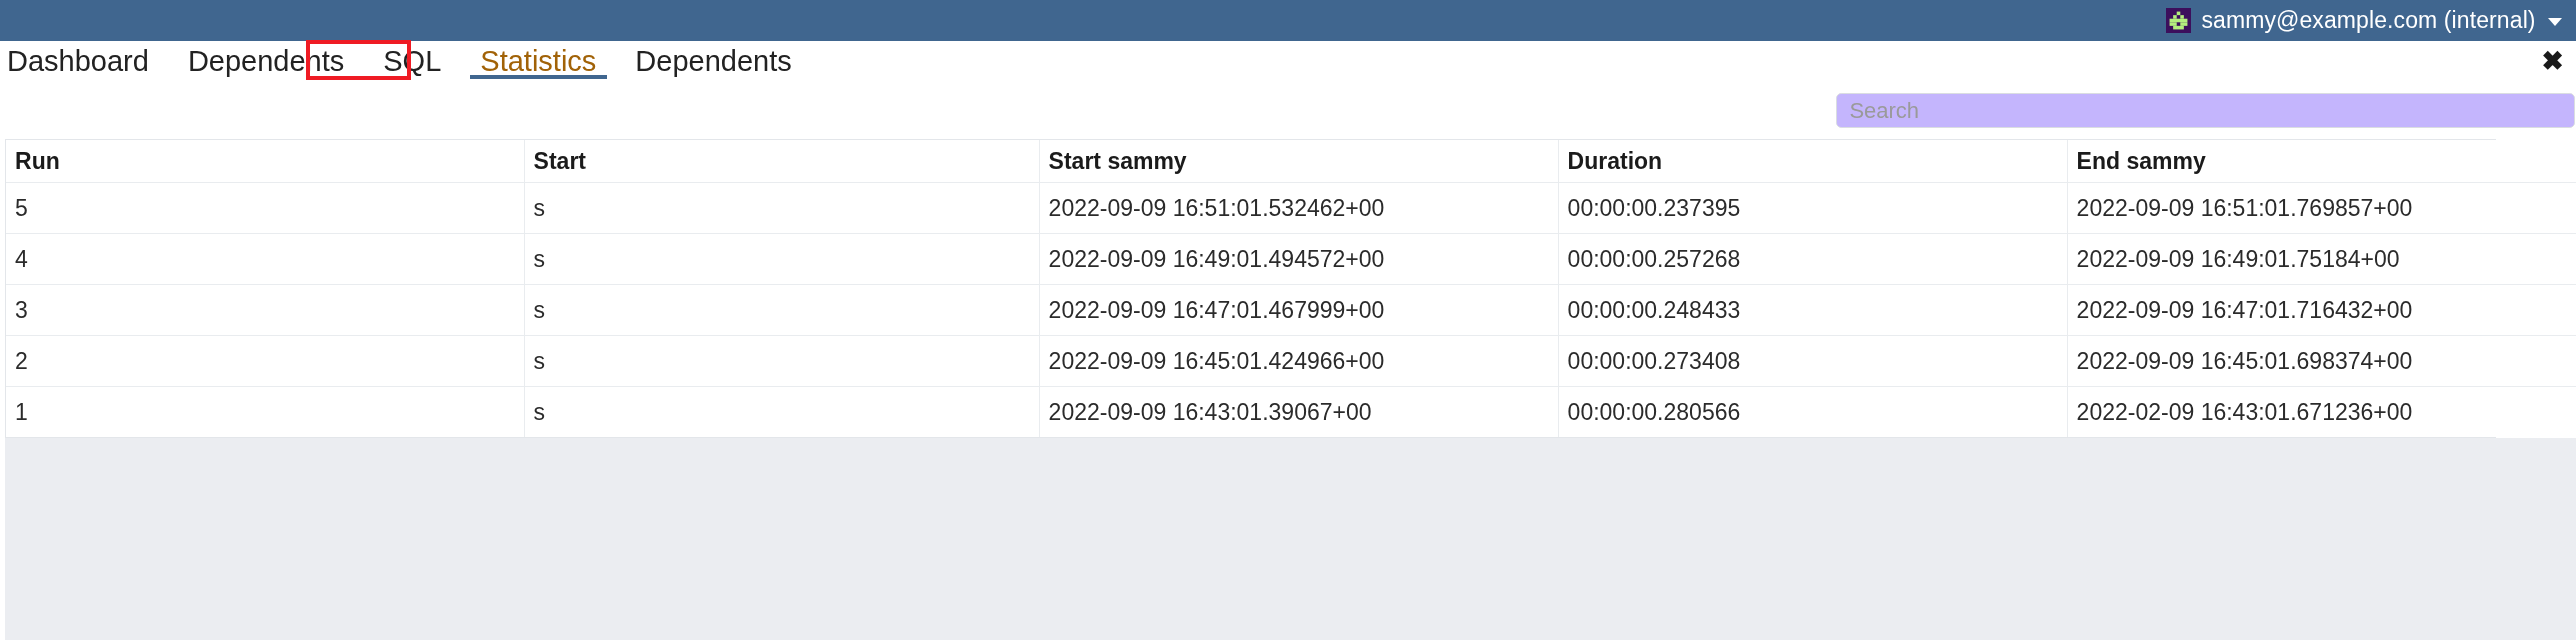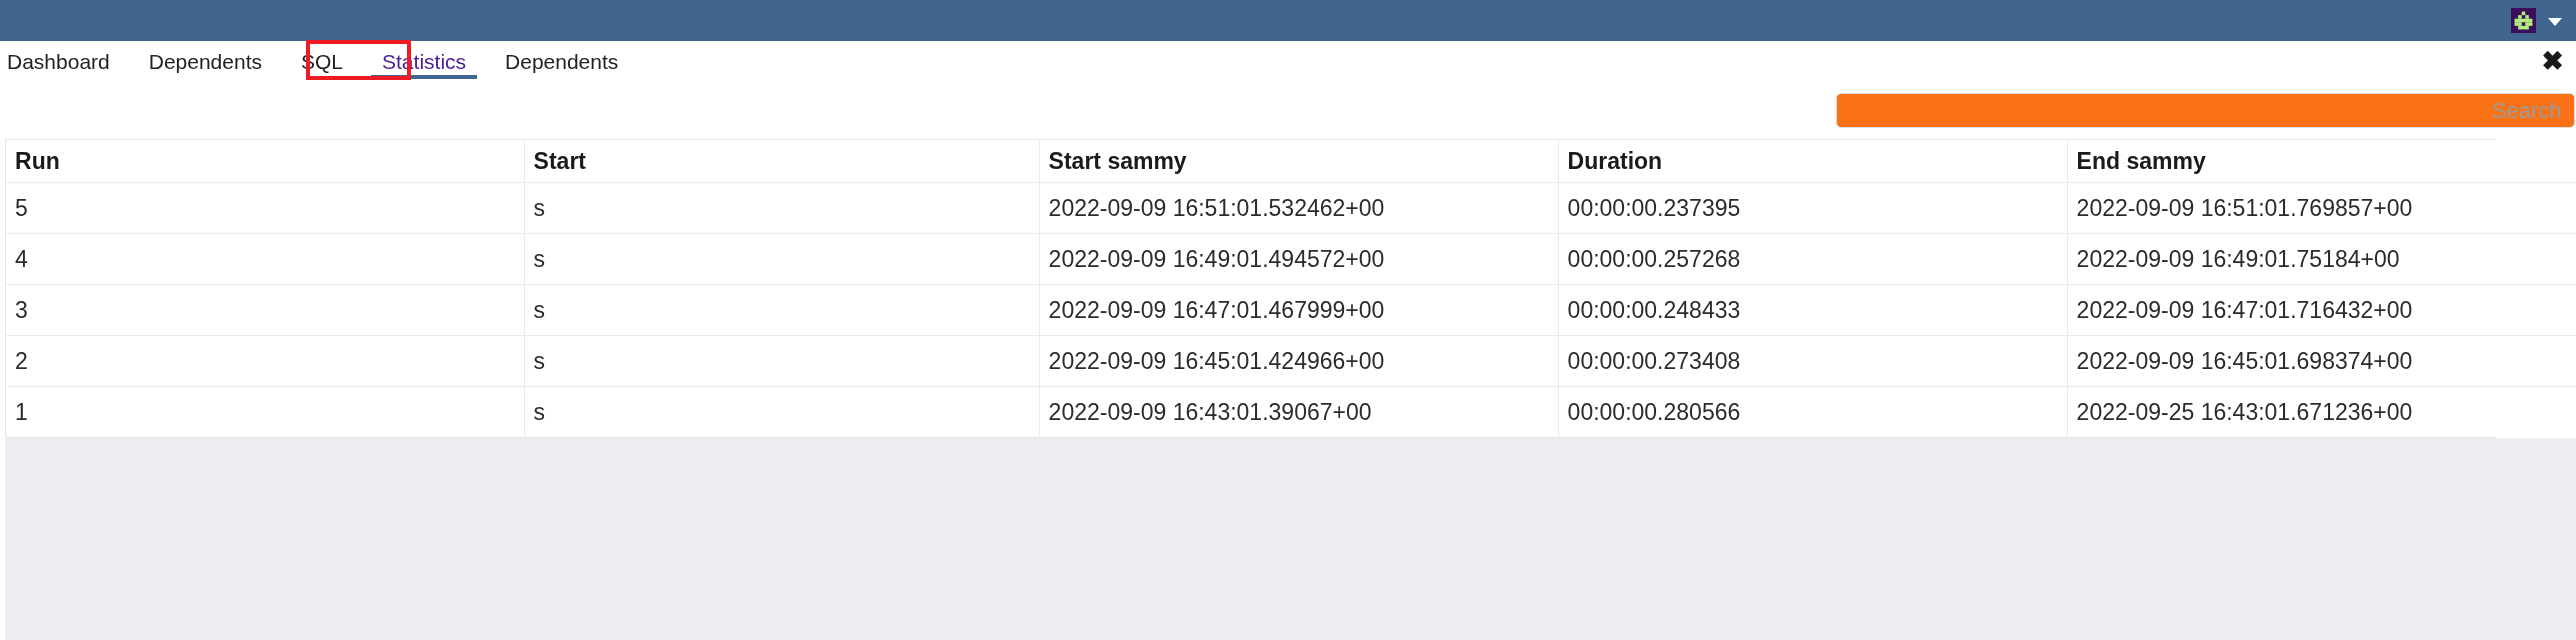--- a/index.html
+++ b/index.html
@@ -67,28 +67,28 @@
     background: #ffffff;
     border-bottom: 0.9px solid #dfe3e8;
     display: flex;
     align-items: stretch;
   }
   .tab {
     position: relative;
     display: flex;
     align-items: center;
     padding: 0 19.5px;
-    font-size: 21px;
+    font-size: 29px;
     color: #222222;
     cursor: pointer;
     white-space: nowrap;
     line-height: 1;
   }
   .tab.first { padding-left: 7px; }
-  .tab.active { color: #4c1d95; justify-content: flex-end; }
+  .tab.active { color: #a16207; justify-content: flex-end; }
   .tab.active::after {
     content: "";
     position: absolute;
     left: 8.8px; right: 8.8px;
     bottom: 1.8px;
     height: 4.4px;
     background: #40668f;
   }
   
   .annot-box {
@@ -124,27 +124,26 @@
   }
   .search-input {
     position: absolute;
     left: 1836px;
     top: 12.4px;
     width: 739px;
     height: 35px;
     box-sizing: border-box;
     border: 0.9px solid #dadde1;
     border-radius: 5.3px;
-    background: #f97316;
+    background: #c4b5fd;
     padding: 0 12.4px;
     font-family: "Liberation Sans", sans-serif;
     font-size: 22px;
     color: #222222;
     outline: none;
-    text-align: right;
   }
   .search-input::placeholder { color: #9a9a9a; }
 
   
   .table-wrap {
     position: absolute;
     left: 5.3px;
     top: 139px;
     width: 2491px;
     background: #ffffff;
@@ -209,20 +208,21 @@
         <rect x="0" y="0" width="7" height="7" fill="#3c0f5c"></rect>
         <rect x="3" y="1" width="1" height="1" fill="#b4ef7e"></rect>
         <rect x="2" y="2" width="1" height="1" fill="#b4ef7e"></rect>
         <rect x="4" y="2" width="1" height="1" fill="#b4ef7e"></rect>
         <rect x="1" y="3" width="5" height="1" fill="#b4ef7e"></rect>
         <rect x="1" y="4" width="2" height="1" fill="#b4ef7e"></rect>
         <rect x="4" y="4" width="2" height="1" fill="#b4ef7e"></rect>
         <rect x="2" y="5" width="3" height="1" fill="#b4ef7e"></rect>
       </svg>
     </span>
+    <span class="user-email">sammy@example.com (internal)</span>
     <span class="caret-down"></span>
   </div>
 </div>
 
 <div class="tabbar">
   <div class="tab first">
     <span>Dashboard</span>
   </div>
   <div class="tab">
     <span>Dependents</span>
@@ -290,20 +290,20 @@
         <td>s</td>
         <td>2022-09-09 16:45:01.424966+00</td>
         <td>00:00:00.273408</td>
         <td>2022-09-09 16:45:01.698374+00</td>
       </tr>
       <tr class="row-last">
         <td>1</td>
         <td>s</td>
         <td>2022-09-09 16:43:01.39067+00</td>
         <td>00:00:00.280566</td>
-        <td>2022-09-25 16:43:01.671236+00</td>
+        <td>2022-02-09 16:43:01.671236+00</td>
       </tr>
     </tbody>
   </table>
 </div>
 
 <div class="page-bg"></div>
 
 
 </body></html>

